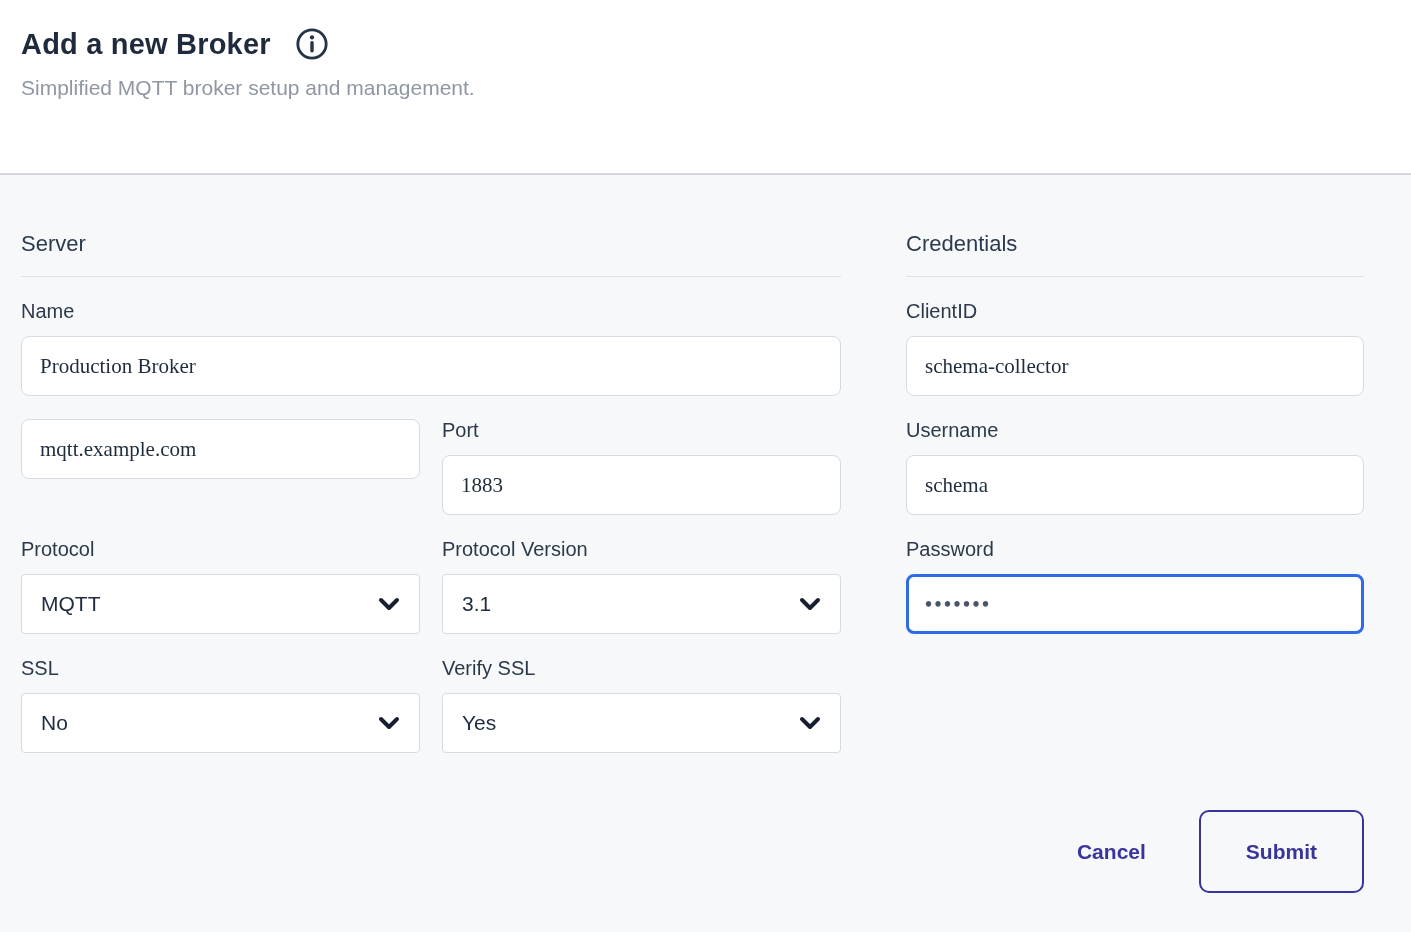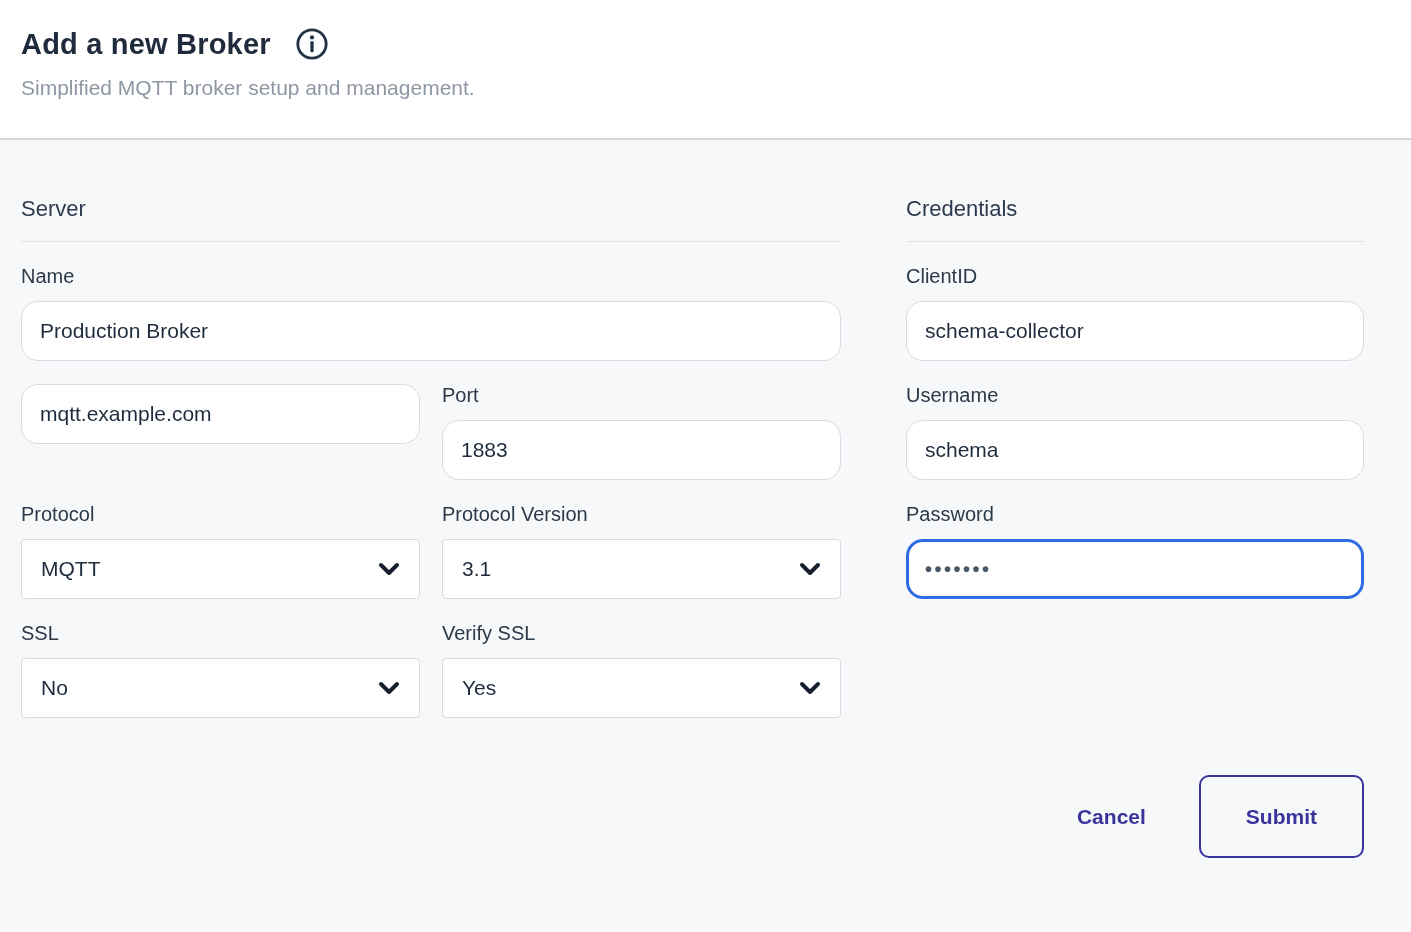--- a/index.html
+++ b/index.html
@@ -8,21 +8,21 @@
     width: 1411px;
     height: 932px;
     background: #f7f8fa;
     font-family: "Liberation Sans", sans-serif;
     color: #1e2c3e;
     overflow: hidden;
   }
 
   
   .page-header {
-    height: 140px;
+    height: 175px;
     background: #ffffff;
     border-bottom: 2px solid #d4d8dc;
     padding: 27px 21px 0 21px;
   }
   .title-row {
     display: flex;
     align-items: center;
     gap: 24px;
   }
   .page-title {
@@ -75,23 +75,23 @@
     font-size: 20px;
     color: #2b3949;
     margin-bottom: 13px;
   }
 
   .text-input {
     width: 100%;
     height: 60px;
     background: #ffffff;
     border: 1px solid #d6dbe1;
-    border-radius: 17px;
+    border-radius: 8px;
     padding: 0 18px;
-    font-family: Liberation Sans, sans-serif;
+    font-family: Liberation Serif, serif;
     font-size: 21px;
     color: #1e2c3e;
     outline: none;
   }
   .text-input.focused {
     border: 3px solid #2e6be5;
     padding: 0 16px;
   }
   .password-input {
     font-size: 20px;

